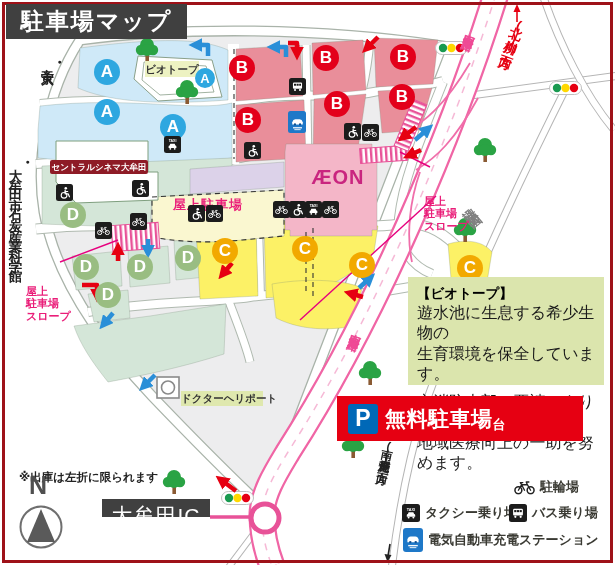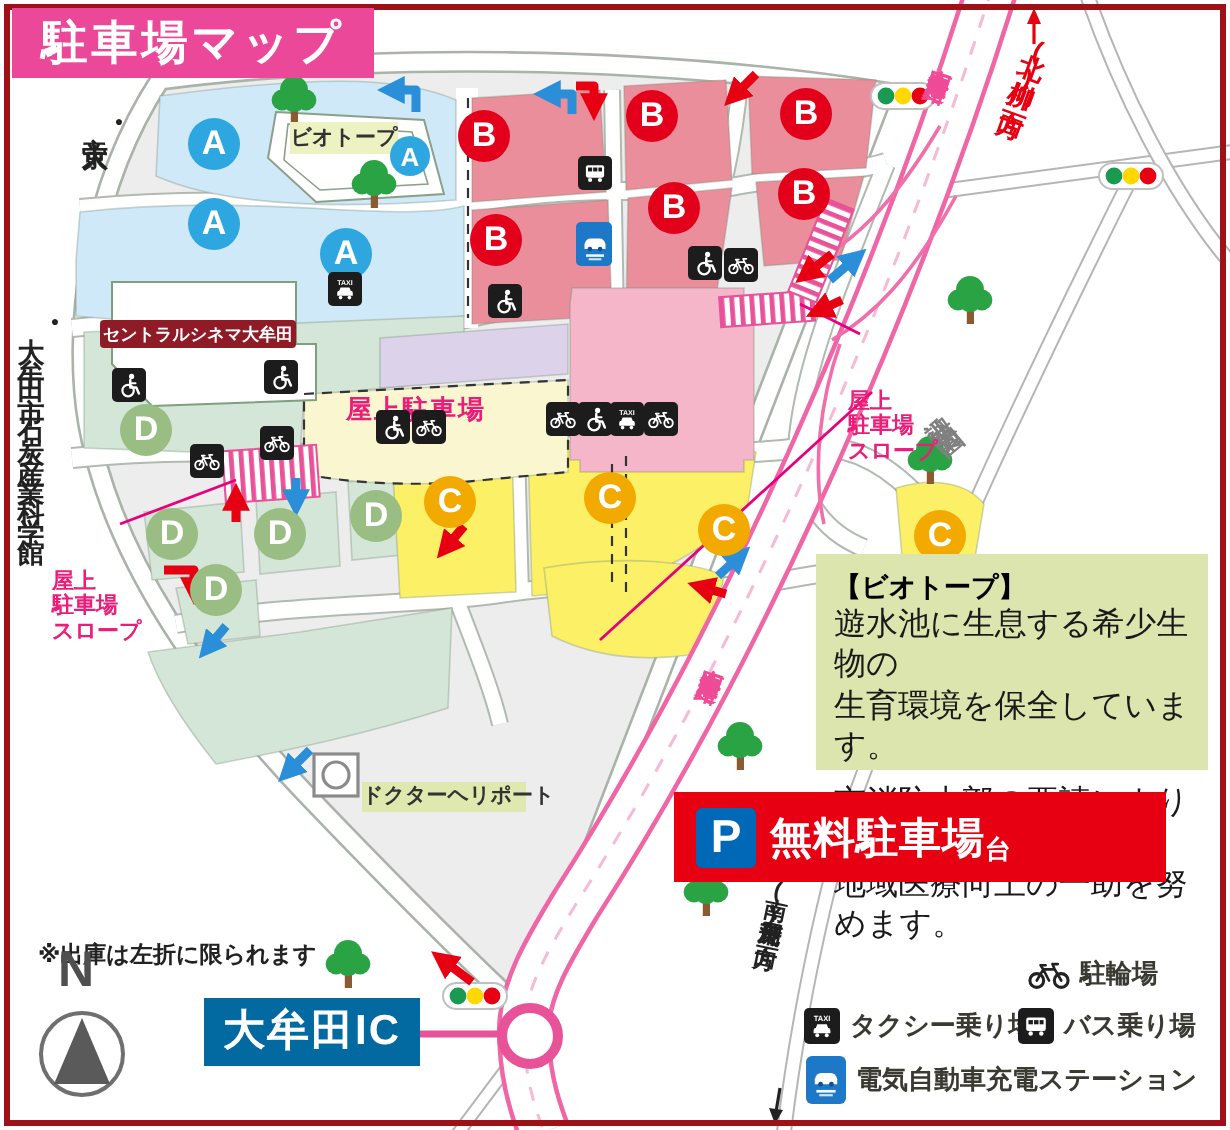--- a/index.html
+++ b/index.html
@@ -3,21 +3,21 @@
 <meta charset="utf-8">
 <style>
   html,body{margin:0;padding:0;background:#fff;}
   #stage{position:relative;width:615px;height:565px;background:#fff;overflow:hidden;
          font-family:"Liberation Sans","DejaVu Sans",sans-serif;}
   .abs{position:absolute;}
   #frame{position:absolute;left:2px;top:2px;width:605px;height:555px;border:3px solid #9e1118;pointer-events:none;z-index:40;}
   #map-svg{position:absolute;left:0;top:0;z-index:1;}
 
   
-  #title-banner{left:6px;top:4px;width:181px;height:35px;background:#ec4899;color:#fff;
+  #title-banner{left:6px;top:4px;width:181px;height:35px;background:#404040;color:#fff;
     font-size:23px;font-weight:bold;letter-spacing:2px;text-align:center;line-height:35px;z-index:50;}
 
   
   .lbl{position:absolute;z-index:10;white-space:nowrap;}
   .pre{white-space:pre-line;}
   .vtext{writing-mode:vertical-rl;text-orientation:upright;}
 
   
   .zc{position:absolute;width:26px;height:26px;border-radius:50%;color:#fff;font-weight:bold;
       font-size:17px;display:flex;align-items:center;justify-content:center;z-index:12;}
@@ -74,22 +74,22 @@
   #p-banner .punit{color:#fff;font-size:13px;font-weight:bold;align-self:flex-end;margin-bottom:7px;}
 
   
   #inout-box{left:8px;top:424px;width:137px;height:40px;border:2.5px solid #8f8f8f;border-radius:8px;
     background:#fff;display:flex;align-items:center;justify-content:center;gap:4px;z-index:15;}
   #inout-box .t{font-size:17px;font-weight:bold;color:#111;}
   #exit-note{left:19px;top:470px;font-size:11.5px;font-weight:600;color:#222;}
   #north-n{left:29px;top:471px;font-size:25px;font-weight:bold;color:#4f4f4f;}
 
   
-  #ic-label{left:102px;top:499px;width:108px;height:34px;background:#0369a1;color:#fff;
-    font-size:21px;font-weight:bold;text-align:center;line-height:34px;letter-spacing:1px;z-index:15;}
+  #ic-label{left:102px;top:499px;width:108px;height:18px;background:#404040;color:#fff;
+    font-size:21px;font-weight:normal;text-align:center;line-height:34px;letter-spacing:1px;z-index:15;}
 
   
   .ileg{position:absolute;display:flex;align-items:center;gap:5px;z-index:15;}
   .ileg .tx{font-size:13px;font-weight:600;color:#3a3a33;}
   .ileg .isq2{position:static;width:18px;height:18px;background:#1c1c1c;border-radius:2.5px;color:#fff;
     display:flex;align-items:center;justify-content:center;}
   .ileg .isq2 svg{width:14px;height:14px;}
   .ileg .iev2{width:20px;height:24px;background:#1e78c8;border-radius:3px;display:flex;
     align-items:center;justify-content:center;}
   .ileg .iev2 svg{width:16px;height:20px;}
@@ -346,20 +346,21 @@
 
 <div id="cinema-label" class="lbl">セントラルシネマ大牟田</div>
 <div id="biotope-label" class="lbl">ビオトープ</div>
 <div id="rooftop-label" class="lbl">屋上駐車場</div>
 <div class="lbl slope-lbl pre" style="left:424px;top:156px;">屋上
 駐車場
 スロープ</div>
 <div class="lbl slope-lbl pre" style="left:26px;top:246px;">屋上
 駐車場
 スロープ</div>
+<div id="aeon-logo" class="lbl">ÆON</div>
 <div id="daiya-box" class="abs">
   <div class="nm">ダイヤ館</div>
   <div class="sub"></div>
 </div>
 <div id="workman-box" class="abs">
   <div class="wk-name">Workman</div>
   <div class="wk-colors">Colors</div>
 </div>
 <div id="purple-sq" class="abs"></div>
 <div id="purple-ptr" class="abs"></div>

